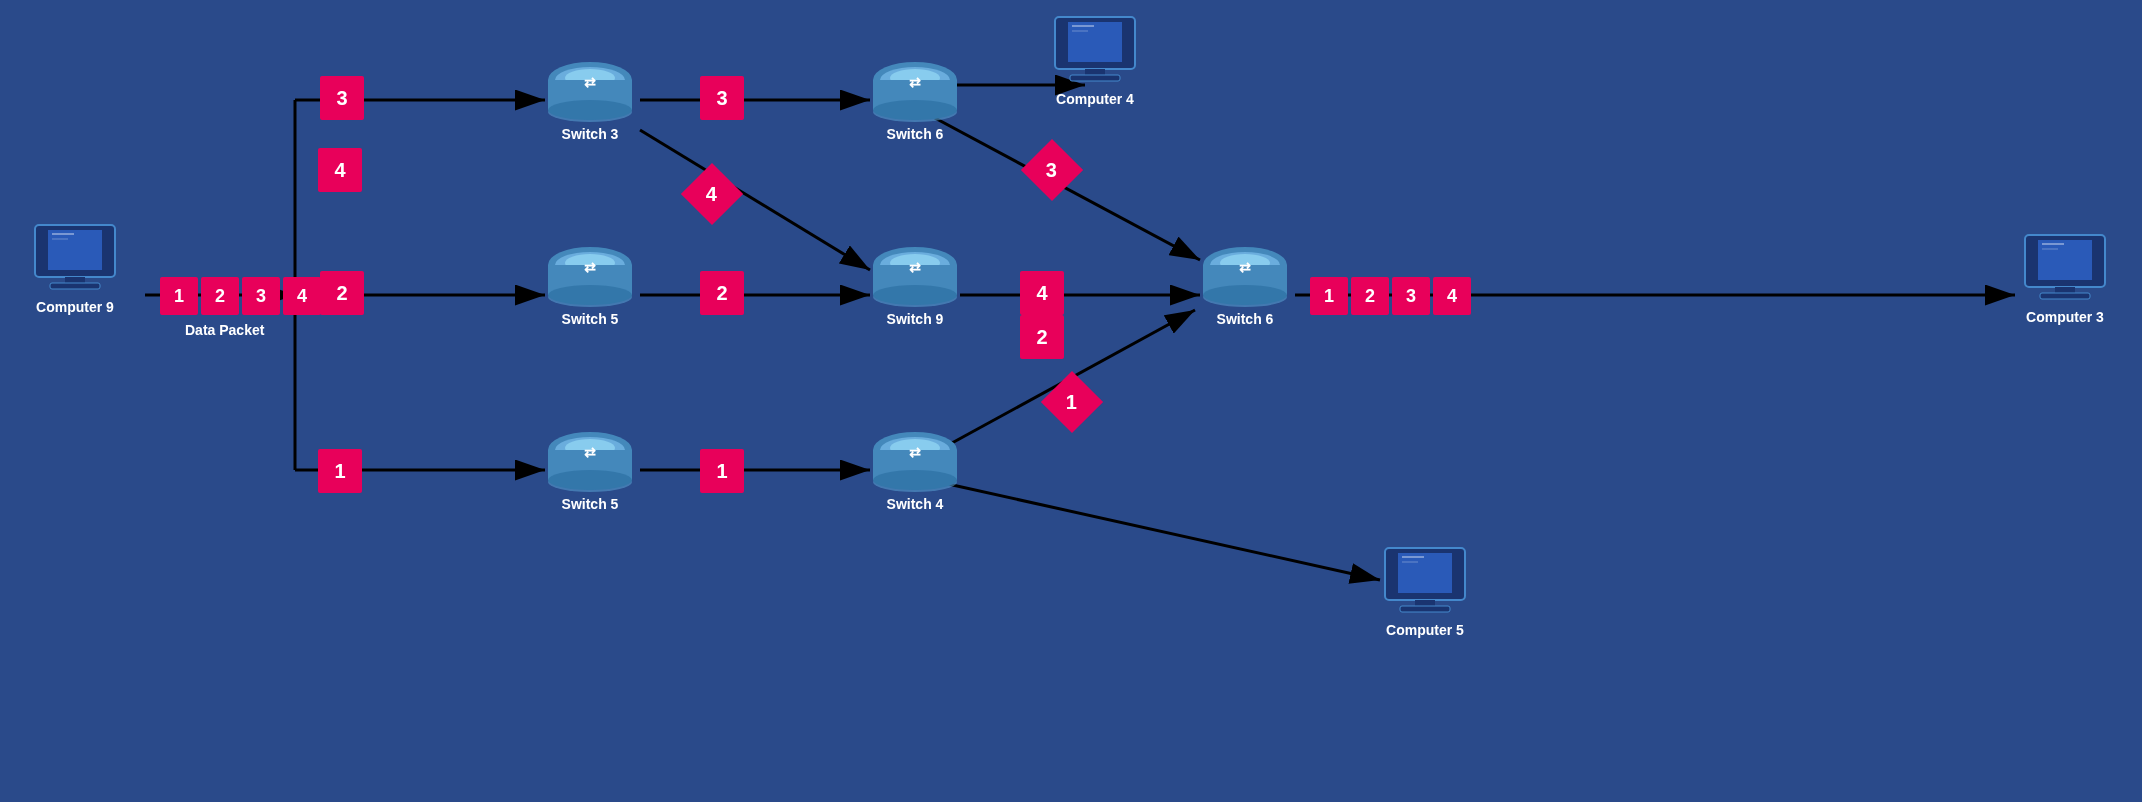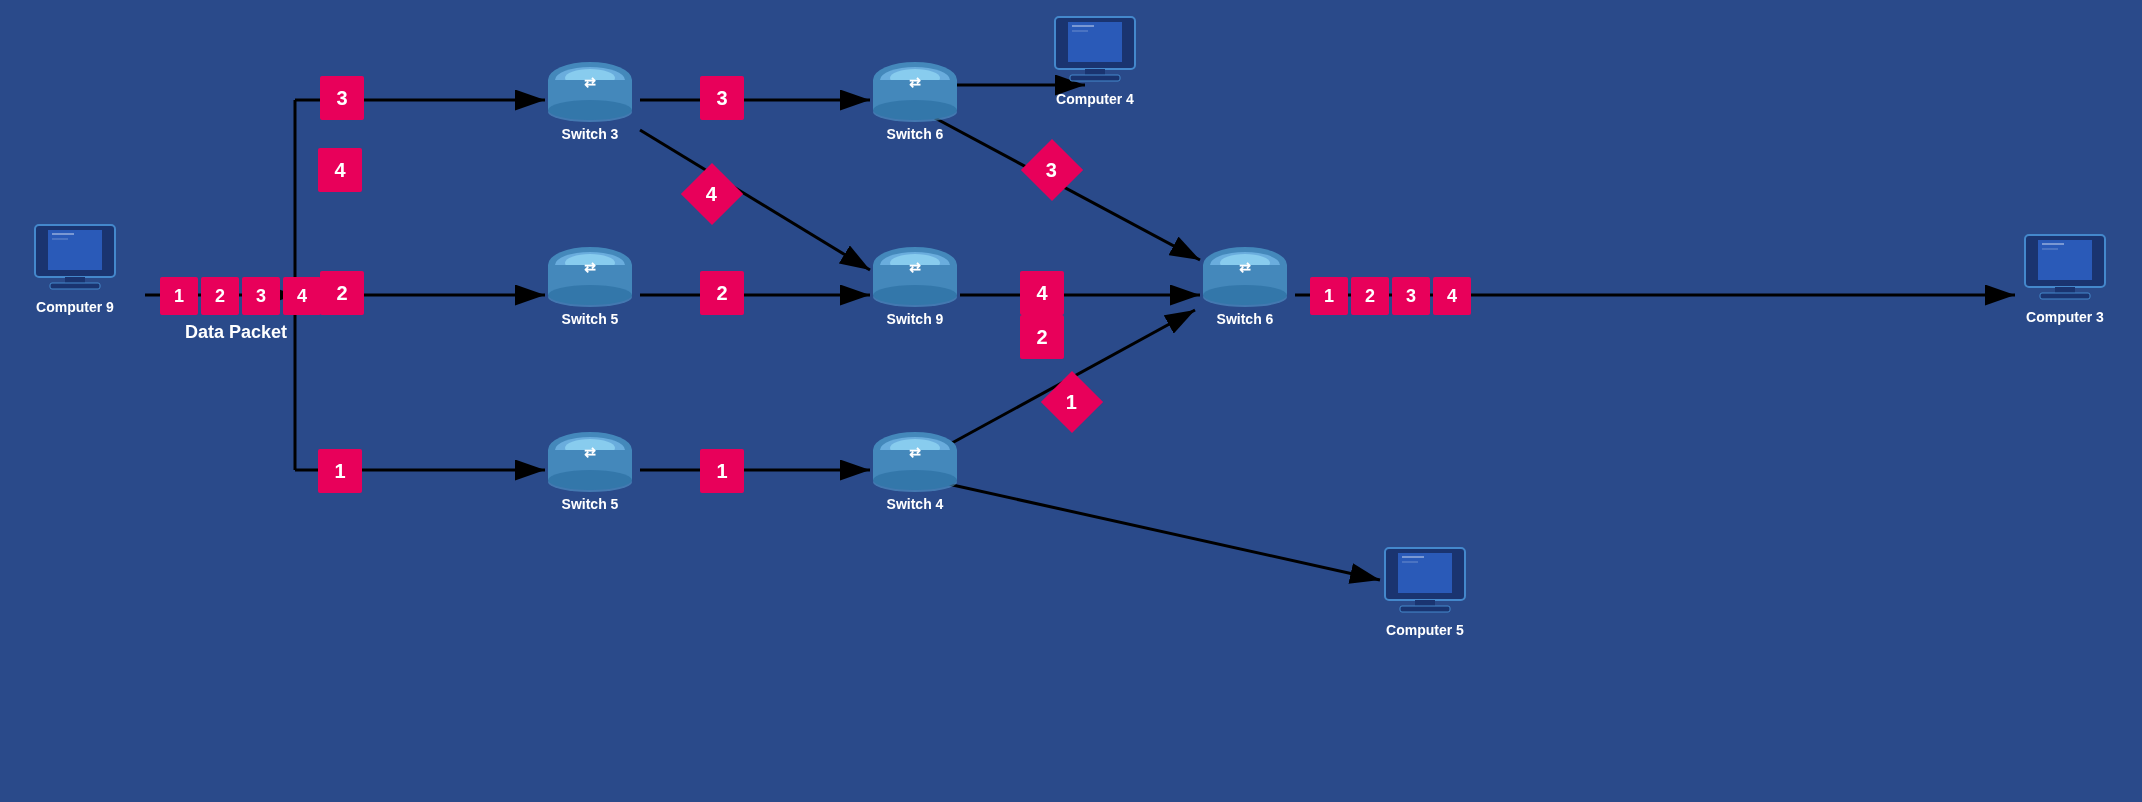--- a/index.html
+++ b/index.html
@@ -109,21 +109,21 @@
       display: flex;
       align-items: center;
       justify-content: center;
       border-radius: 2px;
     }
 
     .data-packet-label {
       position: absolute;
       color: white;
       font-weight: bold;
-      font-size: 18px;
+      font-size: 14px;
     }
   </style>
 </head>
 <body>
 
 <div class="diagram-container">
 
   <svg class="connections-svg">
     <defs>
       <marker id="arrowhead" markerWidth="10" markerHeight="7" refX="10" refY="3.5" orient="auto">

